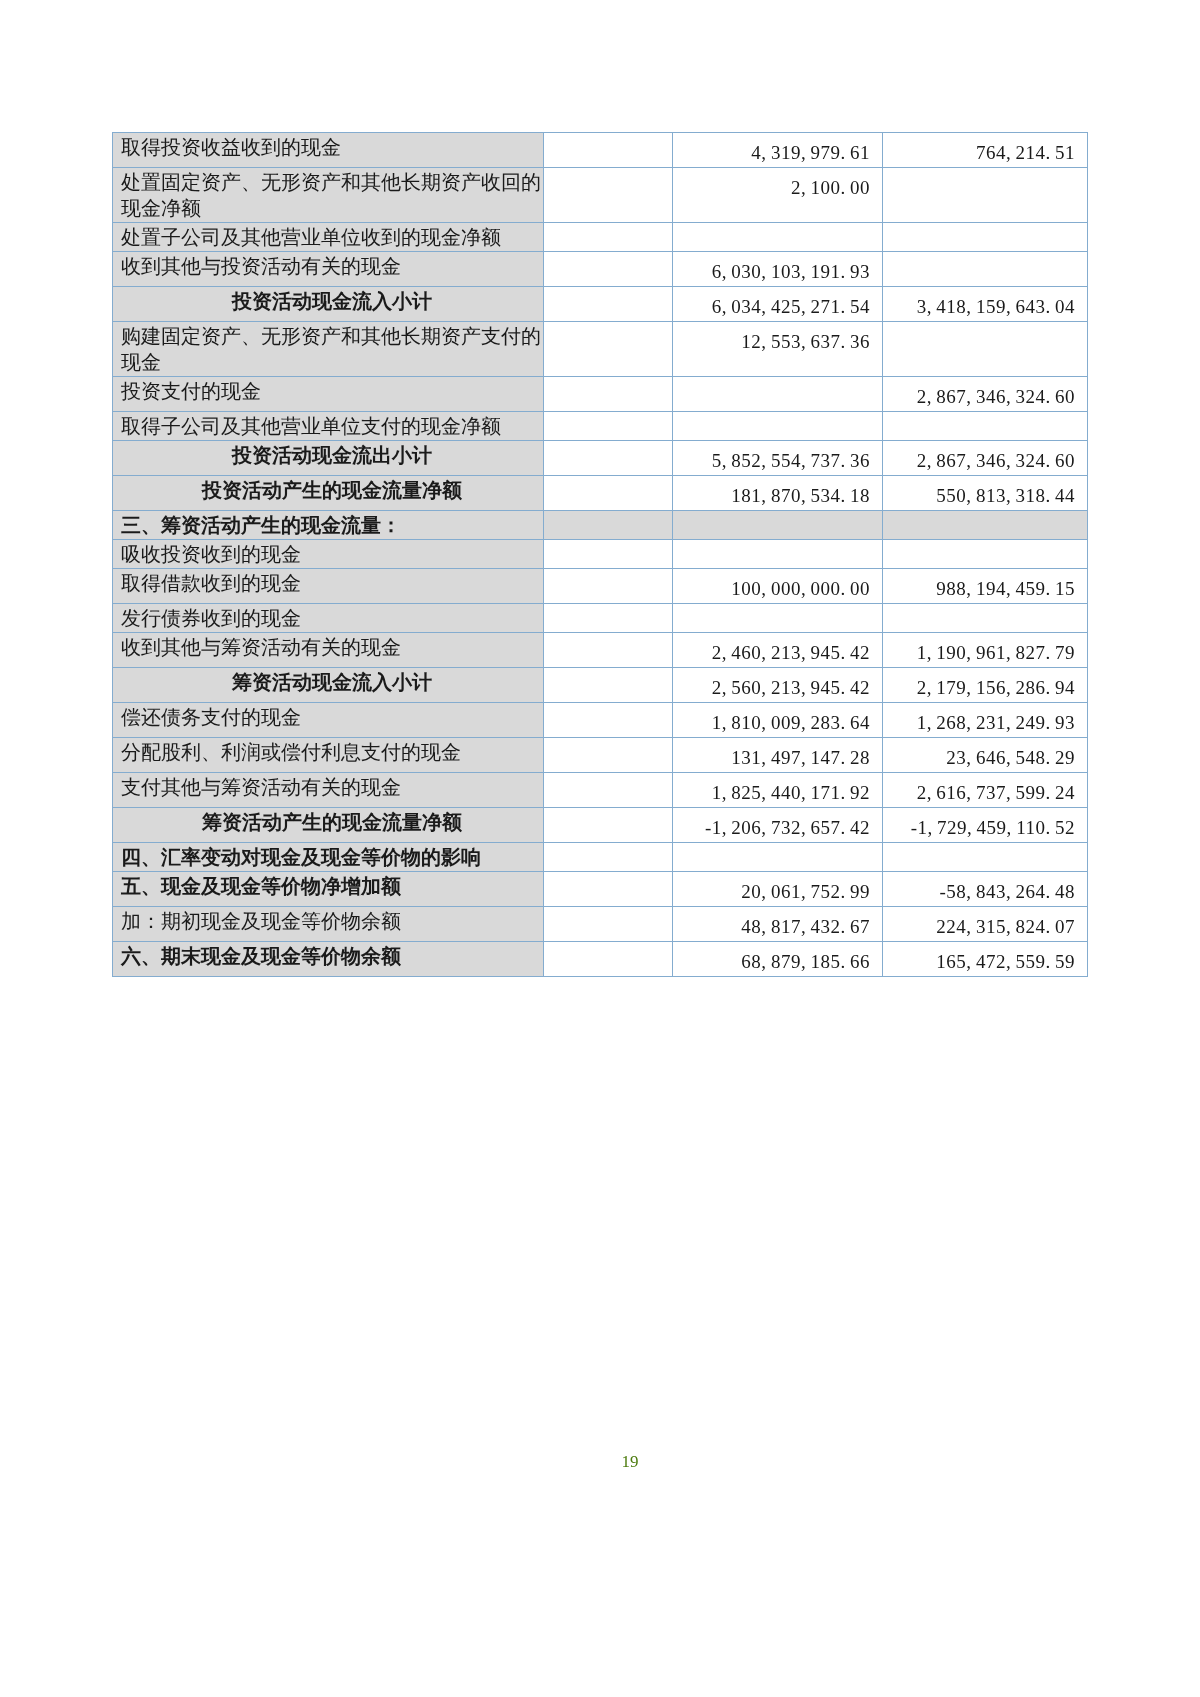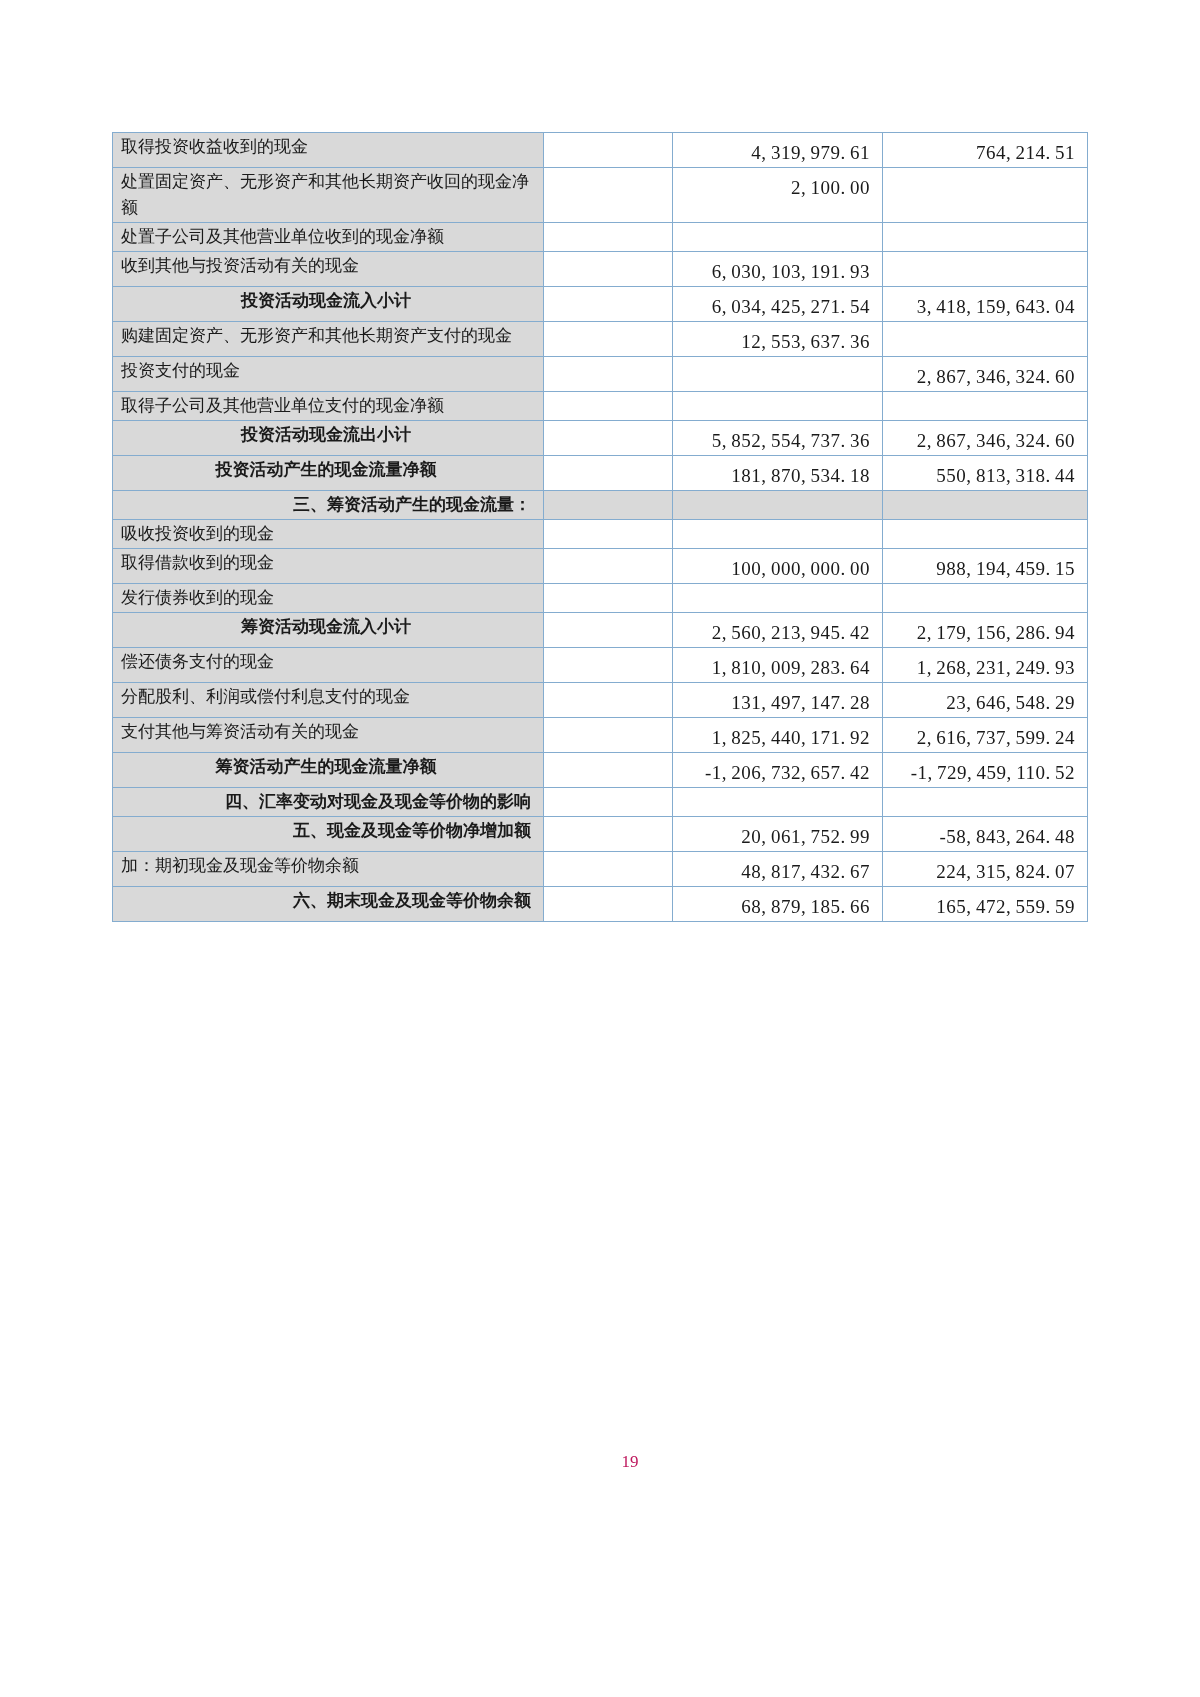--- a/index.html
+++ b/index.html
@@ -26,41 +26,41 @@
   col.c-val2{width:205px;}
   td{
     border:1px solid var(--border);
     vertical-align:top;
     line-height:26px;
     padding:1px 4px;
     overflow:hidden;
   }
   td.lbl{
     background:var(--gray);
-    font-size:17px;
-    padding:1px 12px 1px 8px;
+    font-size:20px;
+    padding:1px 0 1px 8px;
   }
   td.lbl.subtotal{text-align:center;font-weight:bold;}
-  td.lbl.section{font-weight:bold;text-align:right;}
+  td.lbl.section{font-weight:bold;}
   td.blank{background:#ffffff;}
   td.num{
     font-size:19px;
     text-align:right;
     padding:7px 12px 1px 4px;
     white-space:nowrap;
     letter-spacing:0.5px;
   }
   tr.fullgray td{background:var(--gray);}
   tr{height:29px;}
   .page-number{
     position:absolute;
     left:560px;top:1452px;width:140px;
     text-align:center;
     font-size:17px;
-    color:#be185d;
+    color:#4d7c0f;
   }
 </style>
 </head>
 <body>
 
 <div class="sheet">
 
   <table class="cf">
     <colgroup>
       <col class="c-label">
@@ -147,20 +147,26 @@
           <td class="num">100, 000, 000. 00</td>
           <td class="num">988, 194, 459. 15</td>
         </tr>
         <tr>
           <td class="lbl">发行债券收到的现金</td>
           <td class="blank"></td>
           <td class="num"></td>
           <td class="num"></td>
         </tr>
         <tr>
+          <td class="lbl">收到其他与筹资活动有关的现金</td>
+          <td class="blank"></td>
+          <td class="num">2, 460, 213, 945. 42</td>
+          <td class="num">1, 190, 961, 827. 79</td>
+        </tr>
+        <tr>
           <td class="lbl subtotal">筹资活动现金流入小计</td>
           <td class="blank"></td>
           <td class="num">2, 560, 213, 945. 42</td>
           <td class="num">2, 179, 156, 286. 94</td>
         </tr>
         <tr>
           <td class="lbl">偿还债务支付的现金</td>
           <td class="blank"></td>
           <td class="num">1, 810, 009, 283. 64</td>
           <td class="num">1, 268, 231, 249. 93</td>

